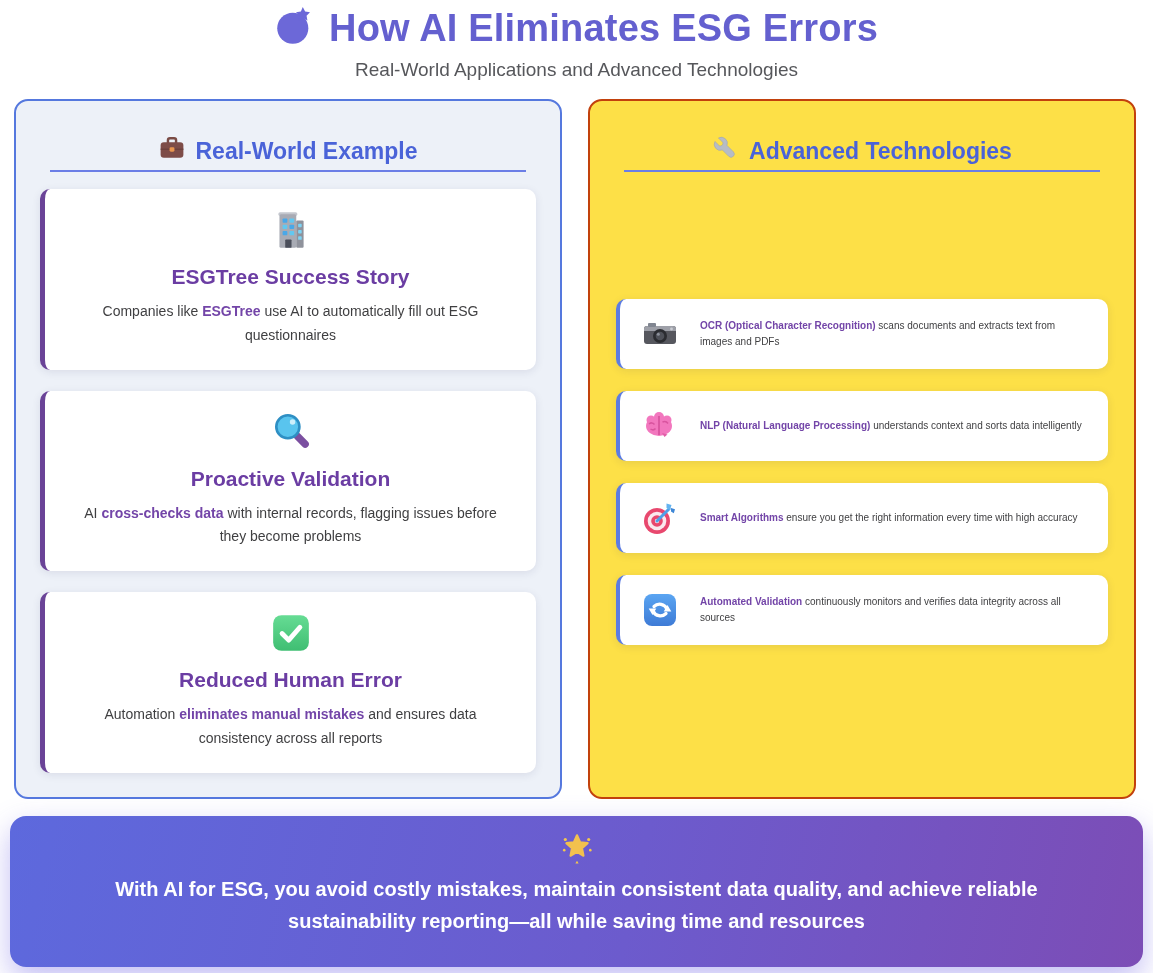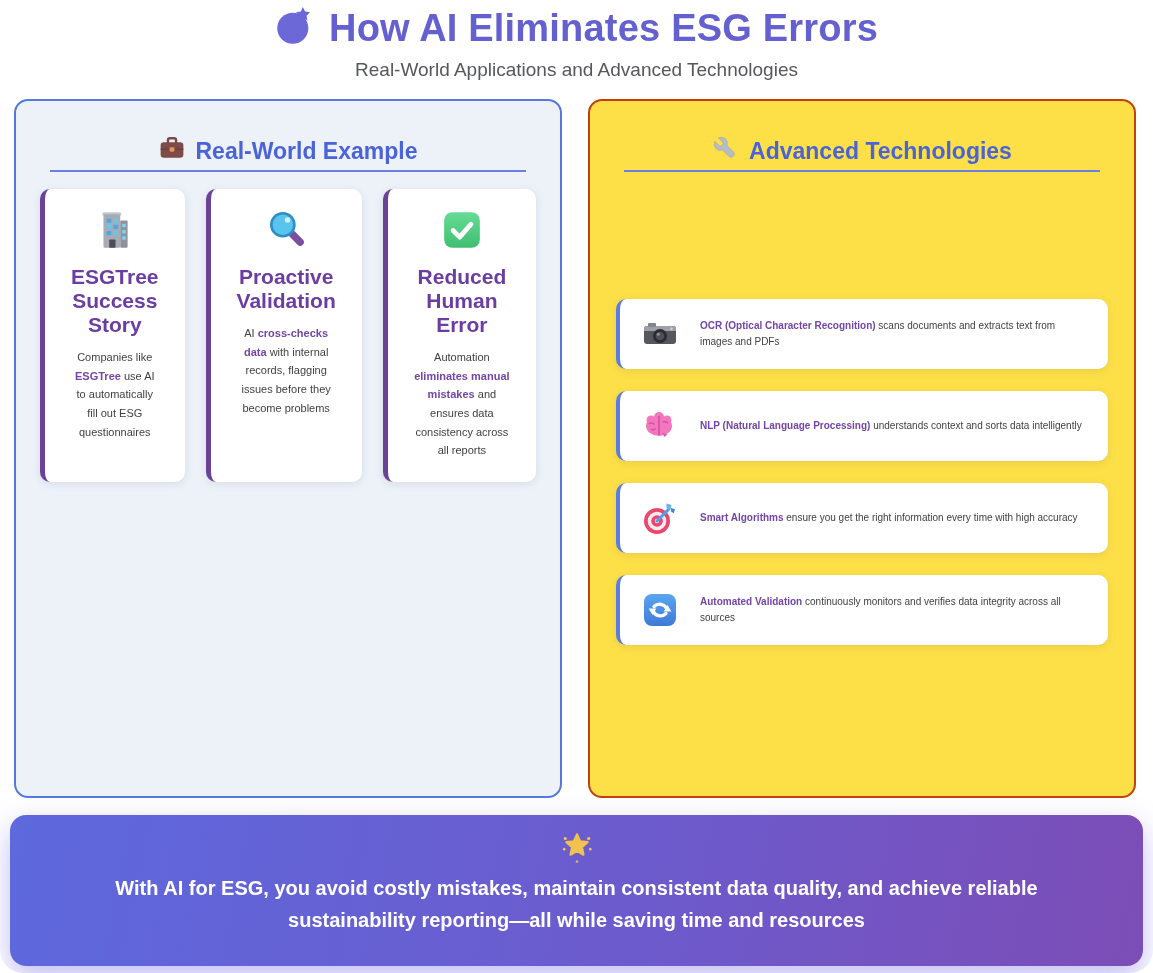--- a/index.html
+++ b/index.html
@@ -1,37 +1,37 @@
 <!DOCTYPE html>
 <html><head>
 <meta charset="utf-8">
 <style>
   * { margin: 0; padding: 0; box-sizing: border-box; }
   body { background: #ffffff; font-family: "Liberation Sans", sans-serif; }
-  .page { width: 1153px; height: 973px; margin: 0 auto; overflow: hidden; background: #ffffff; border-radius: 23px; }
+  .page { width: 1153px; height: 973px; margin: 0 auto; overflow: hidden; background: #ffffff; }
 
   .header { text-align: center; padding-top: 6px; }
   .title-row { display: flex; justify-content: center; align-items: center; gap: 14px; }
   .page-title { font-size: 38px; font-weight: bold; color: #6460CF; letter-spacing: 0.2px; }
   .page-subtitle { font-size: 19px; color: #56575B; margin-top: 9px; }
 
   .main { display: flex; gap: 26px; padding: 18px 17px 0 14px; align-items: stretch; }
   .panel { flex: 1; border-radius: 14px; padding: 20px 24px 24px; display: flex; flex-direction: column; min-height: 699px; }
   .panel-left  { background: #EDF1F8; border: 2px solid #5578DE; }
   .panel-right { background: #fde047; border: 2px solid #c2410c; }
   .panel-header { display: flex; justify-content: center; align-items: center; gap: 11px;
     font-size: 23px; font-weight: bold; color: #4A63D8; padding: 14px 0 3px;
     border-bottom: 2px solid #6B7EE6; margin: 0 10px; }
 
-  .cards { margin-top: 17px; display: flex; flex-direction: row; gap: 21px; }
+  .cards { margin-top: 17px; display: flex; flex-direction: column; gap: 21px; }
   .story-card { background: #fff; border-left: 5px solid #6A4397; border-radius: 10px;
     box-shadow: 0 2px 8px rgba(40,40,90,.10); padding: 20px 26px 22px; text-align: center; }
   .card-icon { height: 42px; display: inline-block; margin-bottom: 6px; }
   .card-title { font-size: 21px; font-weight: bold; color: #6B3DA3; margin: 8px 0 11px; }
-  .card-text { font-size: 11px; color: #3F3F41; line-height: 1.7; }
+  .card-text { font-size: 14px; color: #3F3F41; line-height: 1.7; }
   .hl { color: #7345A8; font-weight: bold; }
 
   .tech-list { flex: 1; display: flex; flex-direction: column; justify-content: center; gap: 22px; padding: 0 2px; }
   .tech-card { background: #fff; border-left: 4px solid #5C7CE2; border-radius: 10px;
     box-shadow: 0 2px 8px rgba(40,40,90,.10); padding: 12px 22px; display: flex; align-items: center; gap: 22px; min-height: 70px; }
   .tech-icon { flex-shrink: 0; display: inline-flex; }
   .tech-text { font-size: 10px; line-height: 1.65; color: #3F3F41; }
 
   .banner { margin: 17px 10px 0; border-radius: 16px;
     background: linear-gradient(102deg, #5D69DD 0%, #6C5BCD 55%, #7C4DB6 100%);

